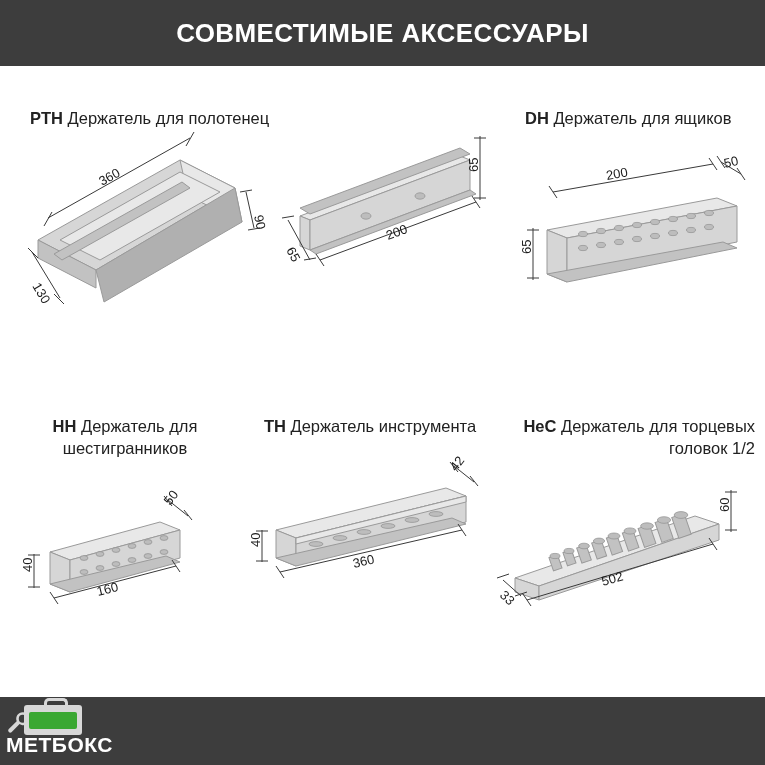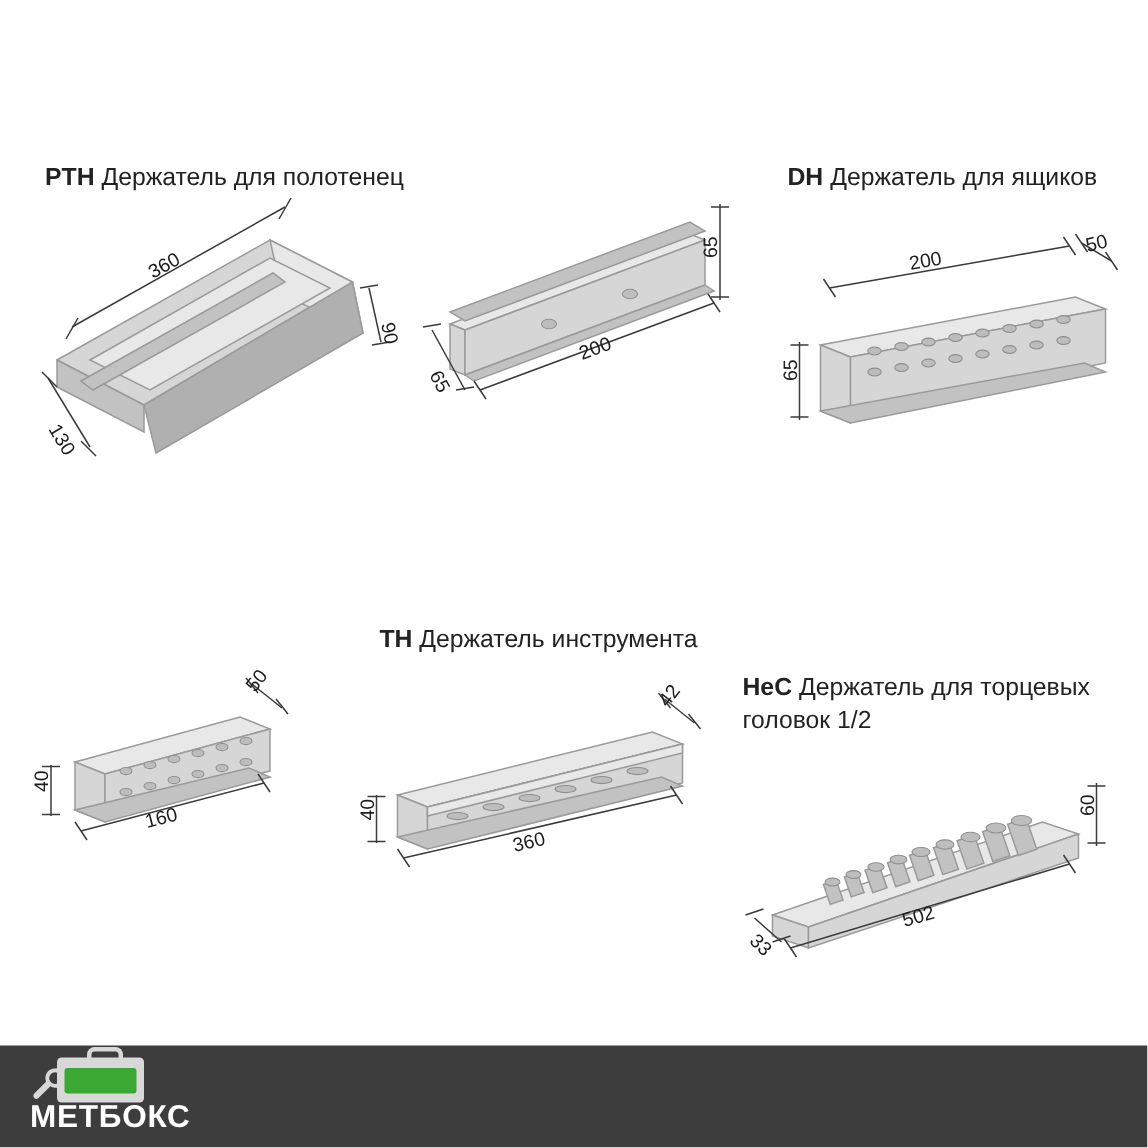--- a/index.html
+++ b/index.html
@@ -47,21 +47,20 @@
     left: 0;
     top: 697px;
     width: 765px;
     height: 68px;
     background: #3d3d3d;
     display: flex;
     align-items: center;
   }
   .logo {
     position: relative;
-    margin-left: 14px;
     width: 160px;
     height: 56px;
     display: flex;
     align-items: center;
   }
   .logo-box {
     position: absolute;
     left: 24px;
     top: 2px;
     width: 58px;
@@ -140,20 +139,23 @@
   .shape-deep  { fill: #b0b0b0; stroke: #9a9a9a; stroke-width: 1; }
   .hole        { fill: #bdbdbd; stroke: #8f8f8f; stroke-width: 0.7; }
   .dimline     { stroke: #3a3a3a; stroke-width: 1; fill: none; }
   .dimtext     { font-family: "Liberation Sans", sans-serif; font-size: 13px; fill: #1c1c1c; }
 </style>
 </head>
 <body>
 
 <div class="page">
 
+  <div class="header">
+    <div class="header-title">СОВМЕСТИМЫЕ АКСЕССУАРЫ</div>
+  </div>
 
   <div class="grid">
 
     <div class="cell" style="left:30px; top:42px;">
       <div class="cell-title">
         <span class="code">PTH</span>
         <span>Держатель для полотенец</span>
       </div>
       <div class="art">
         <svg width="240" height="175" viewBox="0 0 240 175">
@@ -261,20 +263,24 @@
 
           <line class="dimline" x1="8" y1="98" x2="8" y2="150"></line>
           <line class="dimline" x1="2" y1="100" x2="14" y2="100"></line>
           <line class="dimline" x1="2" y1="148" x2="14" y2="148"></line>
           <text class="dimtext" x="6" y="124" transform="rotate(-90 6 124)">65</text>
         </svg>
       </div>
     </div>
 
     <div class="cell" style="left:20px; top:350px; width:210px;">
+      <div class="cell-title" style="text-align:center;">
+        <span class="code">HH</span>
+        <span>Держатель для шестигранников</span>
+      </div>
       <div class="art">
         <svg width="210" height="140" viewBox="0 0 210 140">
 
           <polygon class="shape-light" points="30,92 140,62 160,70 50,100"></polygon>
           <polygon class="shape-mid" points="30,92 50,100 50,132 30,124"></polygon>
           <polygon class="shape-mid" points="50,100 160,70 160,98 50,128"></polygon>
           <polygon class="shape-dark" points="30,124 50,132 160,102 146,96"></polygon>
 
           <g>
             <ellipse class="hole" cx="64" cy="98" rx="4" ry="2.4"></ellipse>
@@ -302,21 +308,21 @@
           <text class="dimtext" x="12" y="112" transform="rotate(-90 12 112)">40</text>
 
           <line class="dimline" x1="34" y1="138" x2="156" y2="106"></line>
           <line class="dimline" x1="30" y1="132" x2="38" y2="144"></line>
           <line class="dimline" x1="152" y1="100" x2="160" y2="112"></line>
           <text class="dimtext" x="78" y="136" transform="rotate(-14 78 136)">160</text>
         </svg>
       </div>
     </div>
 
-    <div class="cell" style="left:239px; top:350px; width:240px;">
+    <div class="cell" style="left:250px; top:350px; width:240px;">
       <div class="cell-title" style="text-align:center;">
         <span class="code">TH</span>
         <span>Держатель инструмента</span>
       </div>
       <div class="art">
         <svg width="245" height="140" viewBox="0 0 245 140">
 
           <polygon class="shape-light" points="26,92 196,50 216,58 46,100"></polygon>
           <polygon class="shape-mid" points="26,92 46,100 46,128 26,120"></polygon>
           <polygon class="shape-mid" points="46,100 216,58 216,84 46,126"></polygon>
@@ -344,21 +350,21 @@
 
           <line class="dimline" x1="30" y1="134" x2="212" y2="92"></line>
           <line class="dimline" x1="26" y1="128" x2="34" y2="140"></line>
           <line class="dimline" x1="208" y1="86" x2="216" y2="98"></line>
           <text class="dimtext" x="104" y="130" transform="rotate(-13 104 130)">360</text>
         </svg>
       </div>
     </div>
 
     <div class="cell" style="left:495px; top:350px; width:260px;">
-      <div class="cell-title" style="text-align:left;margin-top:32px;">
+      <div class="cell-title" style="text-align:right;">
         <span class="code">HeC</span>
         <span>Держатель для торцевых головок 1/2</span>
       </div>
       <div class="art">
         <svg width="250" height="140" viewBox="0 0 250 140">
 
           <polygon class="shape-light" points="20,118 200,56 224,64 44,126"></polygon>
           <polygon class="shape-mid" points="20,118 44,126 44,140 20,132"></polygon>
           <polygon class="shape-mid" points="44,126 224,64 224,80 44,140"></polygon>
 

